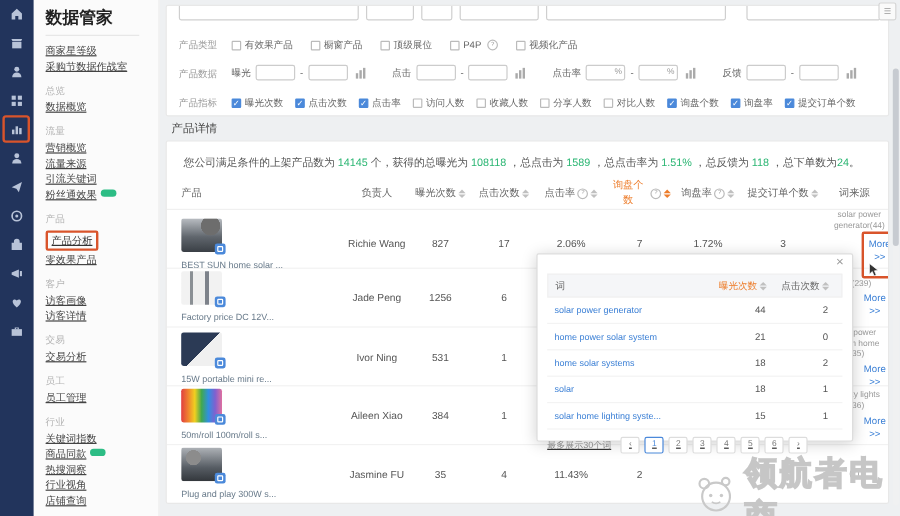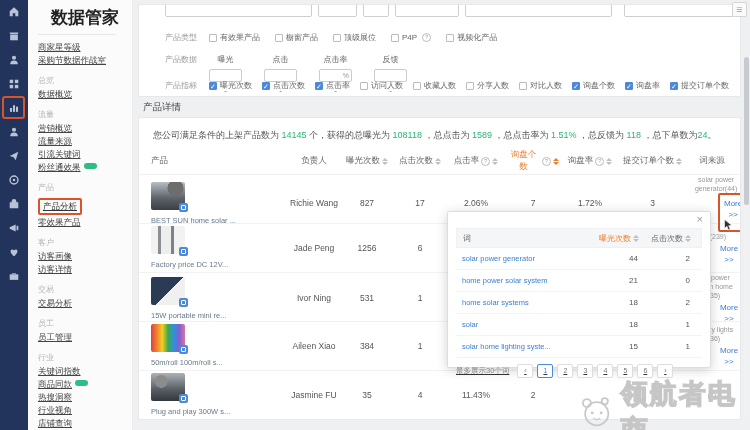--- a/index.html
+++ b/index.html
@@ -8,44 +8,44 @@
     font-family:"Liberation Sans","DejaVu Sans",sans-serif;
     background:#ffffff;color:#333;
   }
   
   .rail{position:absolute;left:0;top:0;width:28px;height:430px;background:#22345c;z-index:5;}
   .rail-icon{width:28px;height:24px;display:flex;align-items:center;justify-content:center;position:relative;cursor:pointer;}
   .rail-icon svg{width:12px;height:12px;fill:#c9d3e6;opacity:.9;}
   .rail-icon.hl::after{content:"";position:absolute;left:2px;right:3px;top:0;bottom:1px;border:2px solid #d9542b;border-radius:3px;}
   
   .sidebar{position:absolute;left:28px;top:0;width:105px;height:430px;background:#fbfbfb;border-right:1px solid #ececec;z-index:4;padding:6px 0 0 10px;box-sizing:border-box;}
-  .sb-title{font-size:17px;font-weight:bold;color:#222;margin-bottom:5px;text-align:center;}
+  .sb-title{font-size:14px;font-weight:bold;color:#222;margin-bottom:5px;}
   .sb-divider{width:78px;border-bottom:1px solid #e7e7e7;margin:2px 0 6px;}
   .sb-item{font-size:8.5px;color:#444;line-height:13px;cursor:pointer;white-space:nowrap;text-decoration:underline;}
   .sb-item.active{display:inline-block;border:2px solid #d9542b;border-radius:2px;padding:0 3px;margin:1px 0;color:#333;}
   .sb-head{font-size:8px;color:#b3b3b3;margin:8px 0 2px;}
   .badge{display:inline-block;width:13px;height:6px;border-radius:3px;background:#2dbd85;margin-left:3px;vertical-align:1px;}
   
   .main{position:absolute;left:133px;top:0;right:0;height:430px;background:#eef0f2;z-index:1;}
   .card{position:absolute;background:#fff;border:1px solid #e8e8e8;border-radius:2px;box-sizing:border-box;}
   .card1{left:5px;top:4px;right:9px;height:93px;overflow:hidden;}
-  .frow{position:absolute;left:26px;right:6px;display:flex;align-items:flex-start;}
+  .frow{position:absolute;left:10px;right:6px;display:flex;align-items:flex-end;}
   .frow1{top:-3px;gap:6px;}
   .fbox{height:15px;border:1px solid #cfcfcf;border-radius:2px;background:#fff;box-sizing:border-box;}
   .flabel{width:44px;flex:none;font-size:8px;color:#9a9a9a;}
   .frow2{top:27px;gap:0;}
   .frow2 .opts{display:flex;gap:15px;}
   .frow3{top:49px;}
   .frow4{top:75px;}
   .cb-item{display:flex;align-items:center;gap:3px;font-size:8px;color:#666;cursor:pointer;white-space:nowrap;}
   .cb{width:8px;height:8px;border:1px solid #bbb;border-radius:1px;background:#fff;flex:none;position:relative;box-sizing:border-box;}
   .cb.on{background:#4b89da;border-color:#4b89da;}
   .cb.on::after{content:"✓";position:absolute;left:0px;top:-1px;font-size:7px;color:#fff;line-height:9px;}
   .rgroups{display:flex;gap:22px;align-items:center;}
-  .rg{display:flex;align-items:center;gap:4px;font-size:8px;color:#666;flex-direction:column;}
+  .rg{display:flex;align-items:center;gap:4px;font-size:8px;color:#666;}
   .rin{position:relative;display:inline-block;width:33px;height:13px;border:1px solid #ccc;border-radius:2px;background:#fff;box-sizing:border-box;}
   .rin i{position:absolute;right:2px;top:2px;font-style:normal;font-size:7px;color:#999;}
   .hist{width:9px;height:10px;margin-left:2px;}
   .hist rect{fill:#aaa;}
   .metrics{display:flex;gap:10px;flex-wrap:nowrap;}
   .info{display:inline-block;width:7px;height:7px;line-height:7px;border:1px solid #bbb;border-radius:50%;font-size:5px;color:#999;text-align:center;margin-left:2px;vertical-align:1px;flex:none;}
   .sec-title{position:absolute;left:10px;top:101px;font-size:9.5px;color:#444;}
   .card2{left:5px;top:117px;right:9px;height:303px;overflow:hidden;}
   .summary{padding:11px 14px 0;font-size:9px;color:#555;line-height:13px;}
   .summary .hl{color:#2bb673;}

